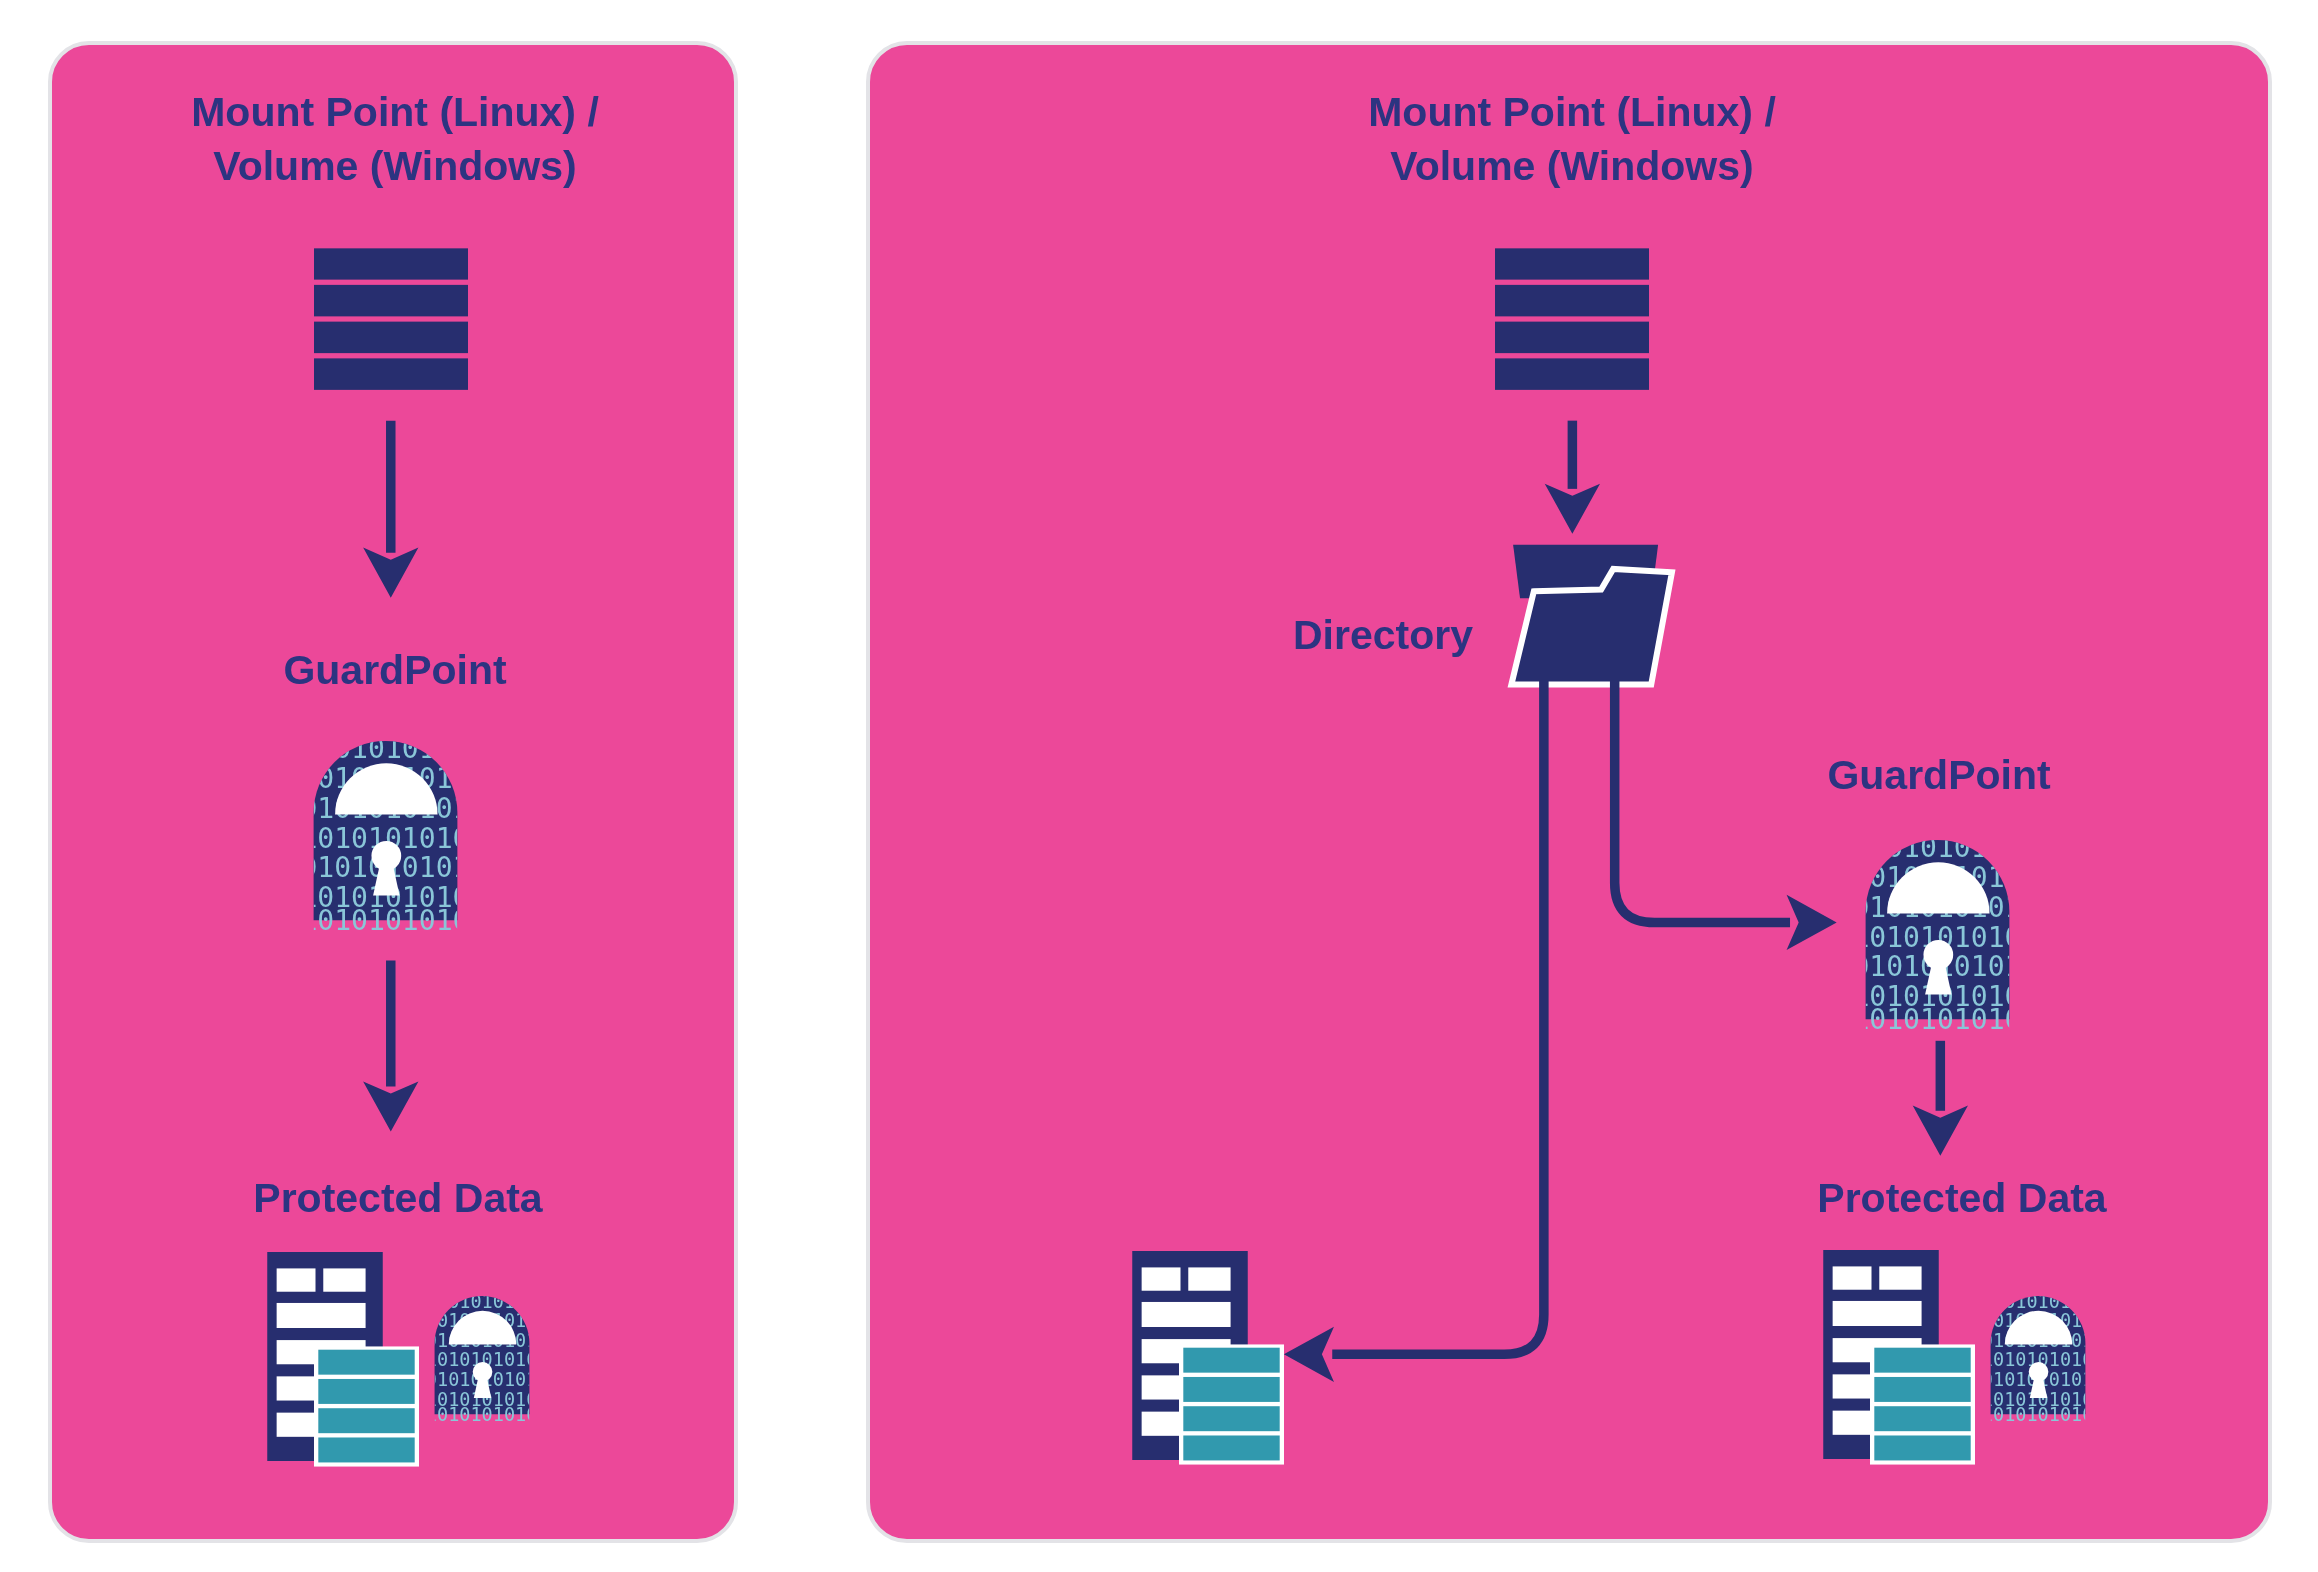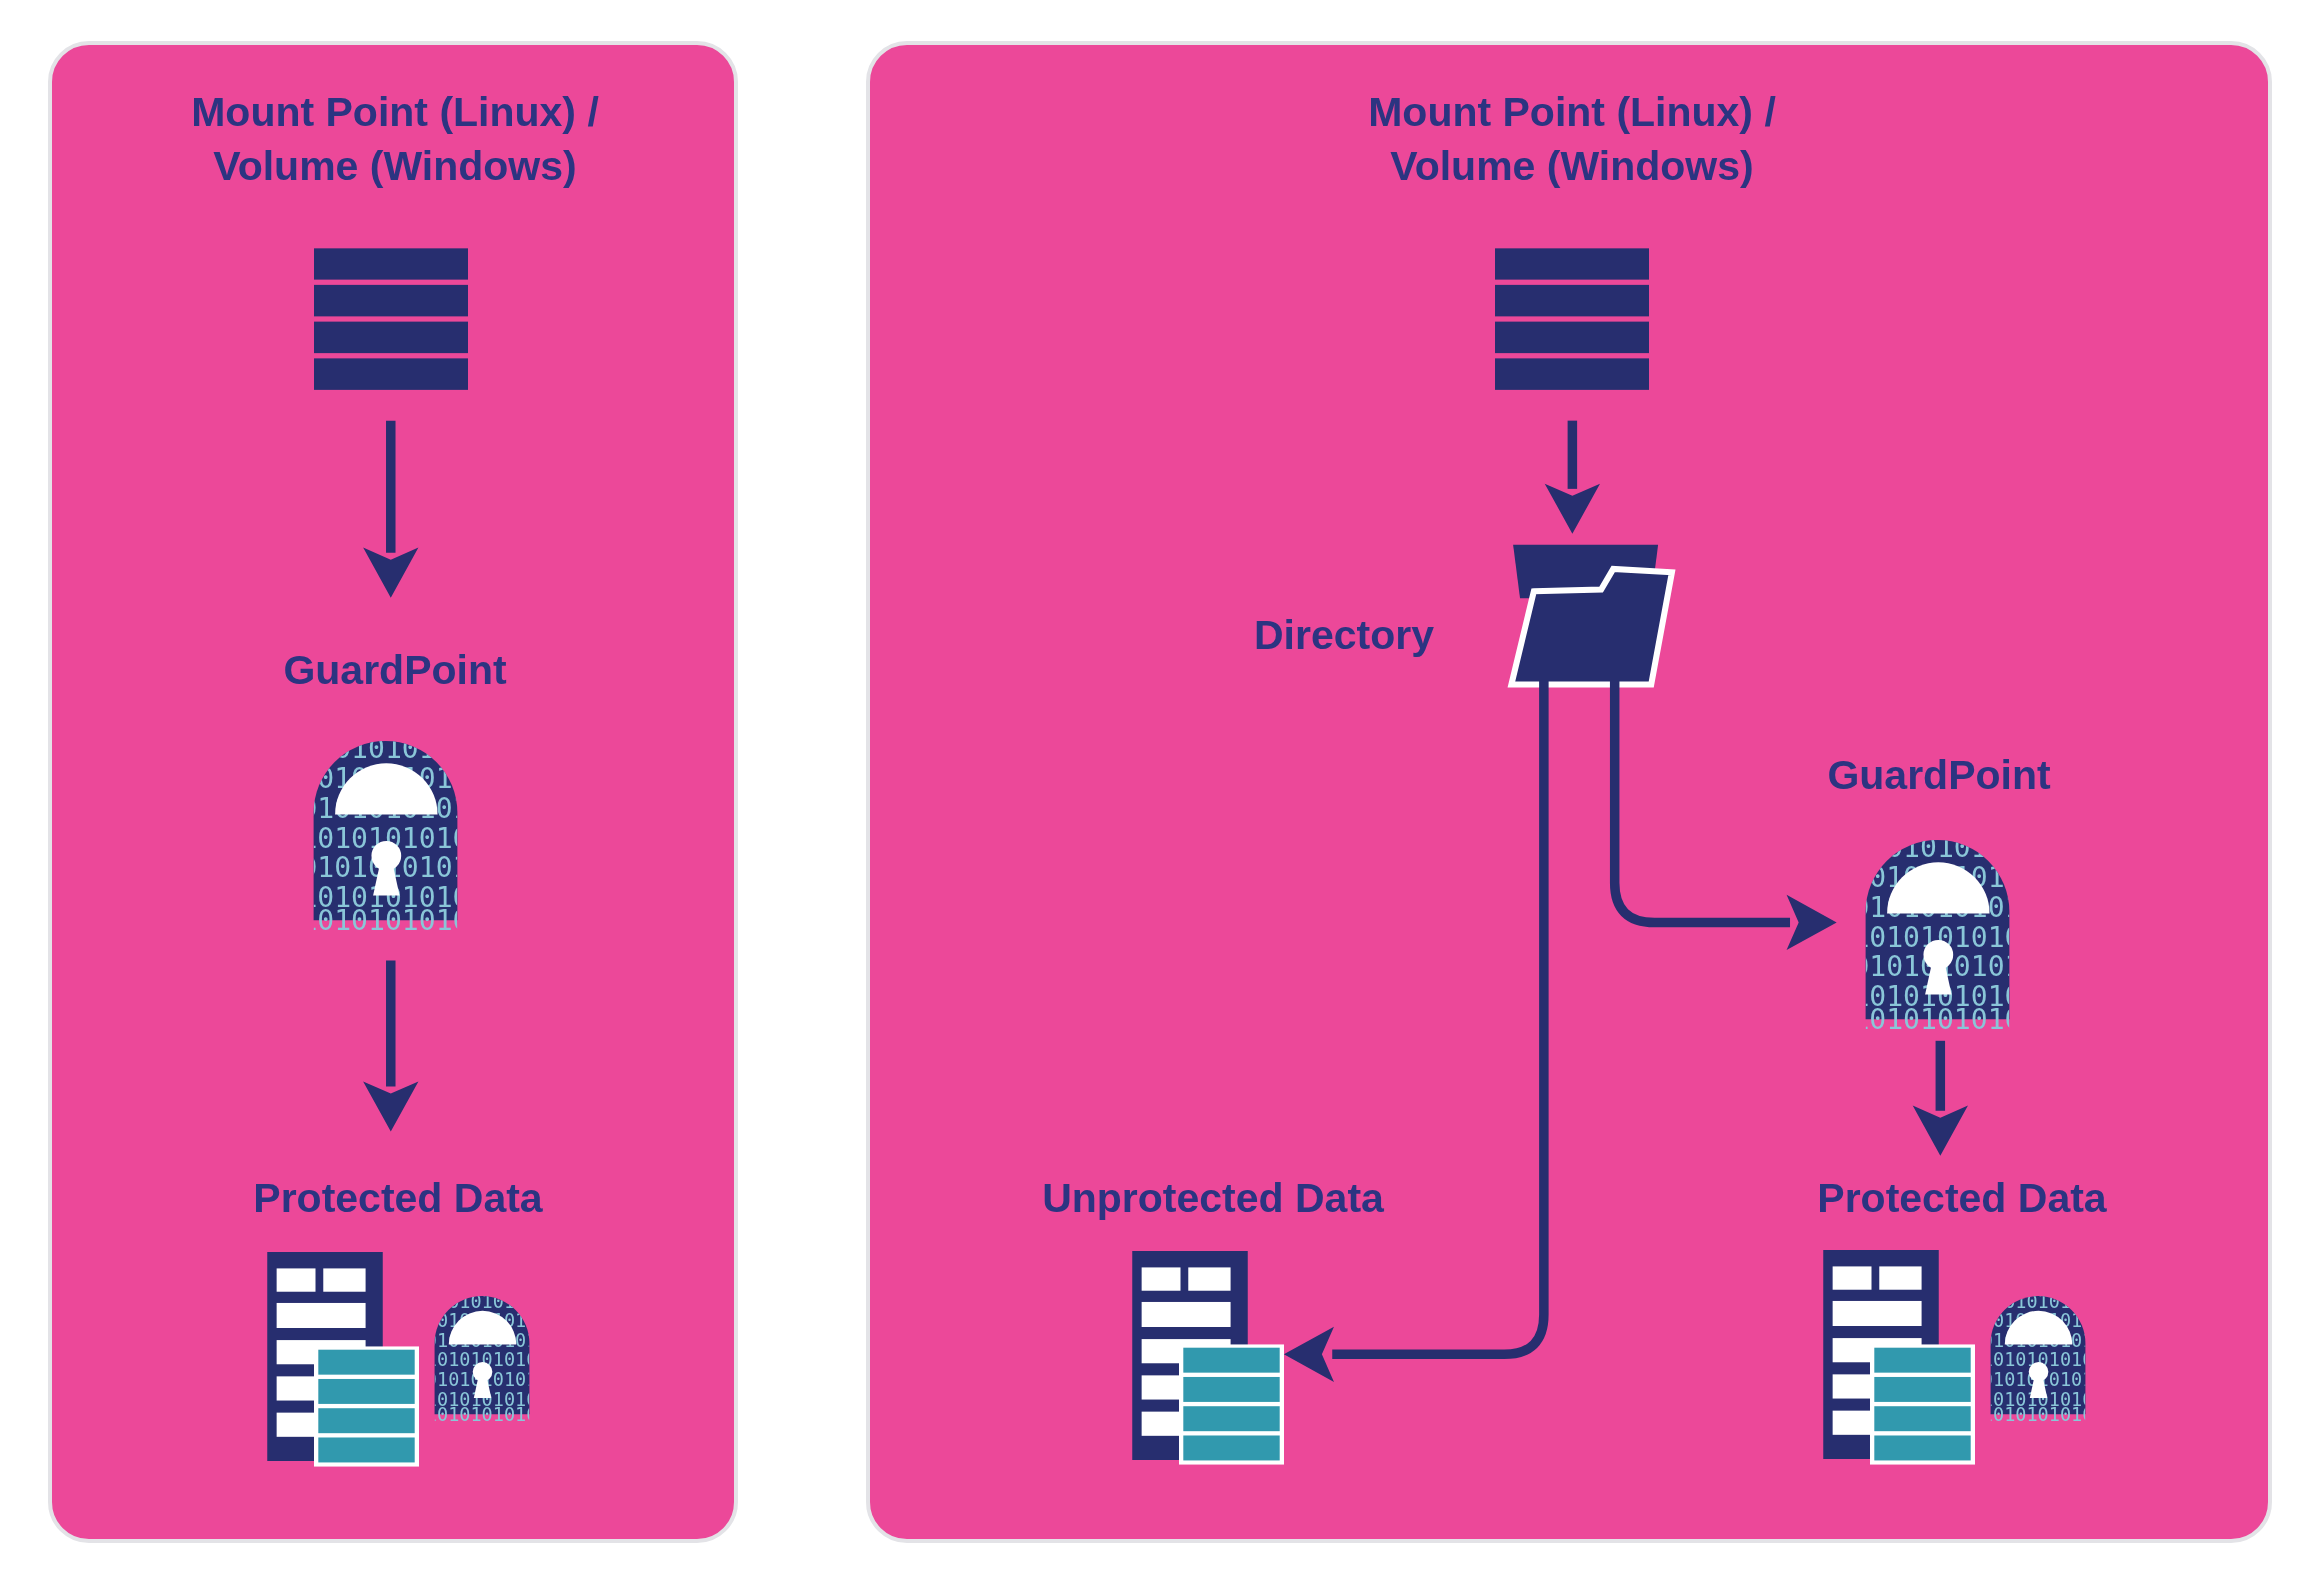--- a/index.html
+++ b/index.html
@@ -83,23 +83,22 @@
   </div>
   <div class="lbl" style="left:343px;top:598px;">GuardPoint</div>
   <div class="lbl" style="left:346px;top:1126px;">Protected Data</div>
 </div>
 
 <div id="panel-right" class="panel">
   <div class="lbl" style="left:702px;top:40px;">
     <span>Mount Point (Linux) /</span><br>
     <span>Volume (Windows)</span>
   </div>
-  <div class="lbl" style="left:474px;top:563px;">Directory</div>
+  <div class="lbl" style="left:513px;top:563px;">Directory</div>
   <div class="lbl" style="left:1069px;top:703px;">GuardPoint</div>
-  <div class="lbl" style="left:343px;top:1126px;">Unprotected Data</div>
   <div class="lbl" style="left:1092px;top:1126px;">Protected Data</div>
 </div>
 
 <div class="icon" style="left:314px;top:248px;width:154px;height:142px;">
   <svg viewBox="0 0 176 162">
       <use href="#sym-disk"></use>
     </svg>
 </div>
 <div class="icon" style="left:307px;top:730px;width:157px;height:202px;">
   <svg viewBox="0 0 190 244">

